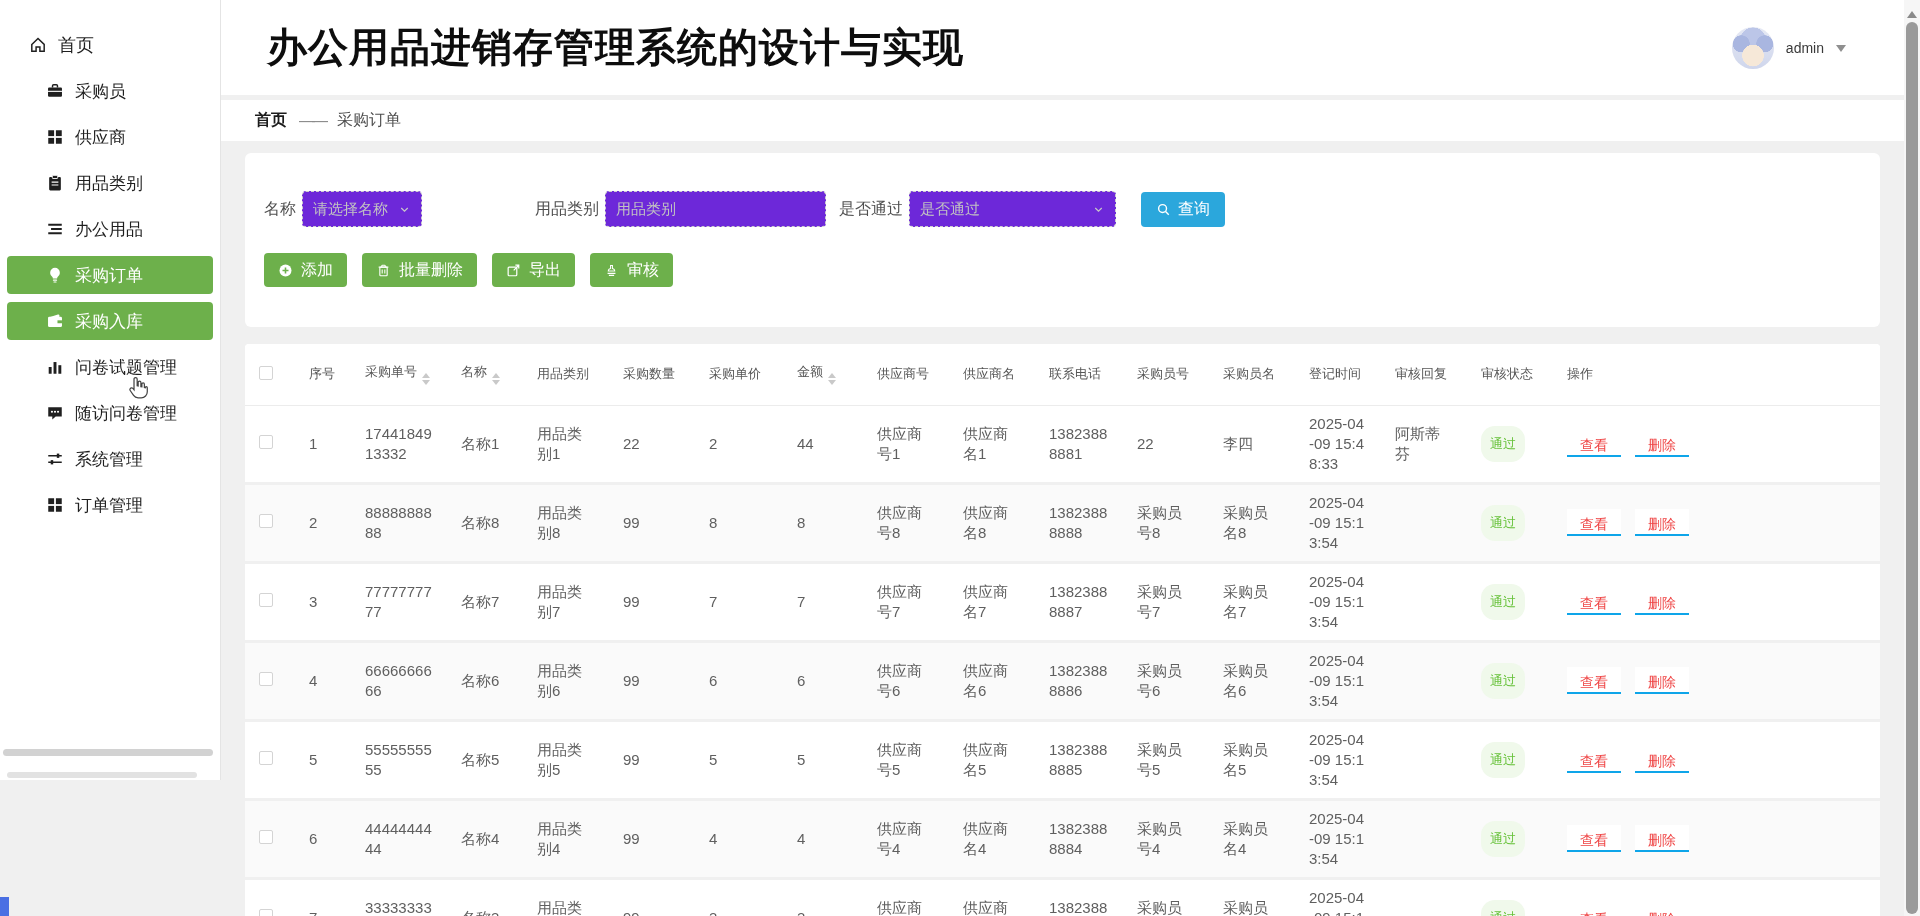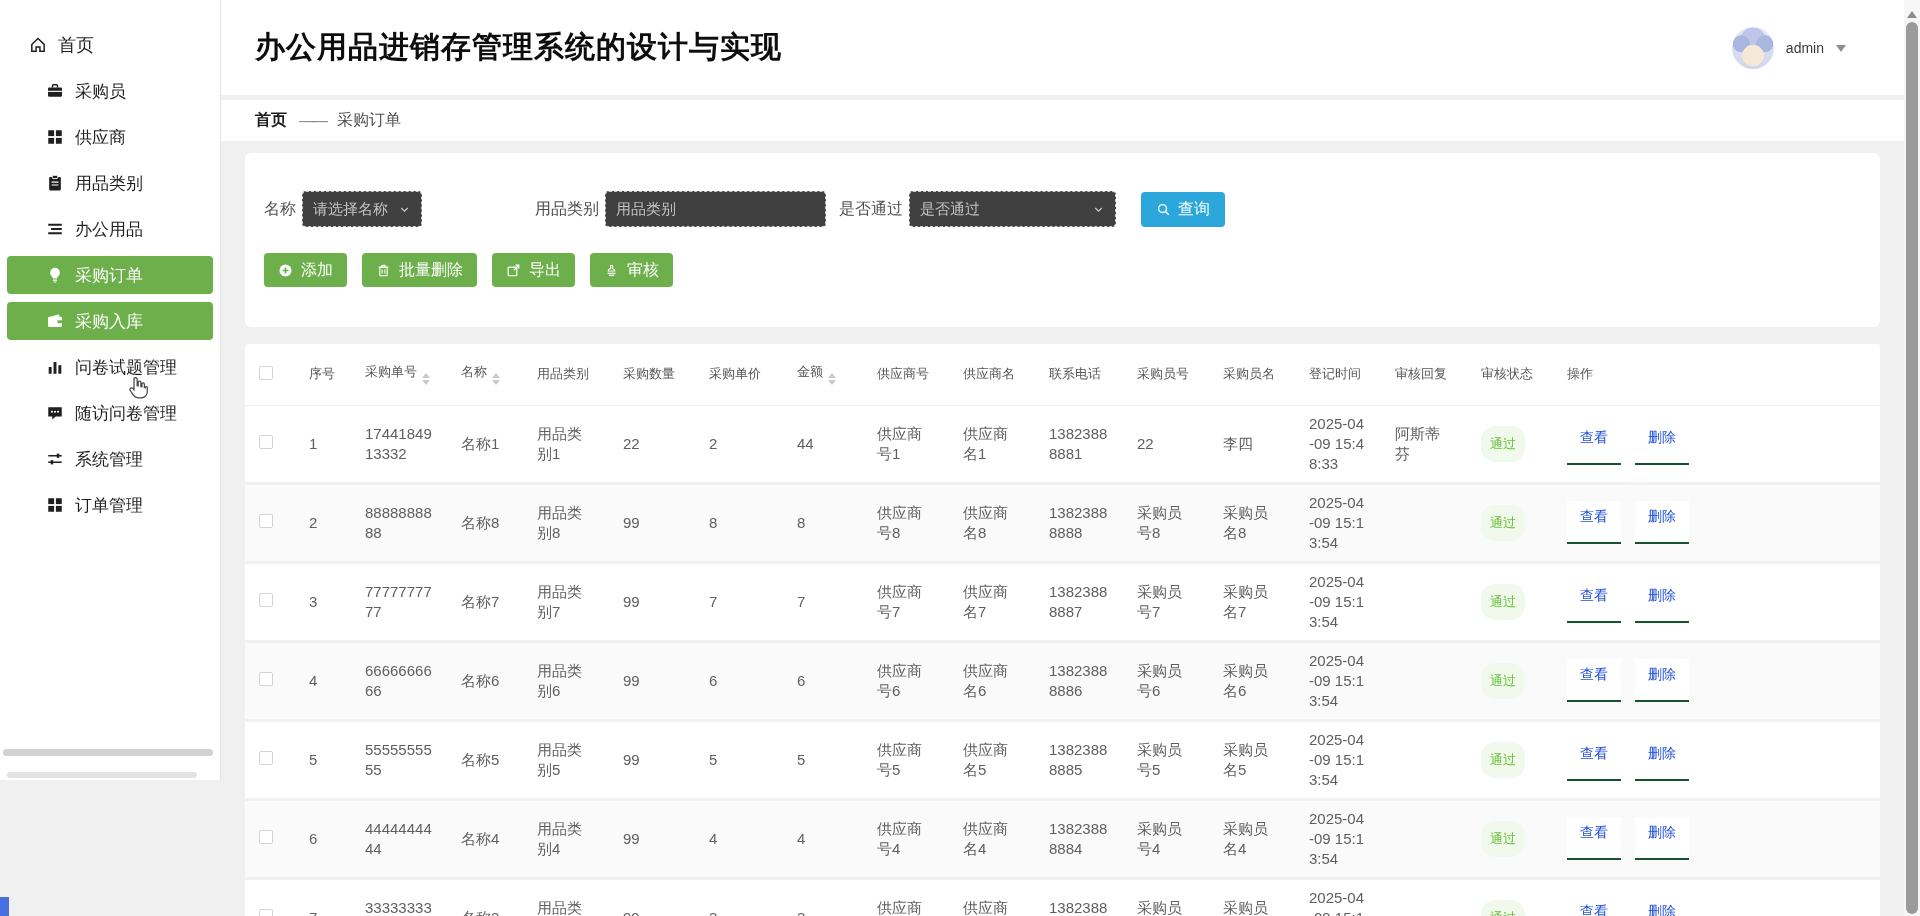--- a/index.html
+++ b/index.html
@@ -15,21 +15,21 @@
   .nav-item.top { padding-left:22px; font-size:18px; }
   .nav-item.active { background:#6db04b; color:#fff; }
   .nav-item svg { width:18px; height:18px; flex:none; }
   .sidebar-pill { position:absolute; left:3px; bottom:24px; width:210px; height:7px; border-radius:4px; background:#d2d2d2; }
   .sidebar-pill2 { position:absolute; left:7px; bottom:2px; width:190px; height:6px; border-radius:3px; background:#e2e2e2; }
 
   
   .main { flex:1; min-width:0; display:flex; flex-direction:column; margin-right:16px; }
   .topbar { height:95px; background:#fff; display:flex; align-items:center; justify-content:space-between;
     padding:0 58px 0 34px; margin-bottom:5px; flex:none; }
-  .topbar h1 { margin:0; font-size:30px; font-weight:bold; color:#0d0d0d; letter-spacing:1px; }
+  .topbar h1 { margin:12px; font-size:40px; font-weight:bold; color:#0d0d0d; letter-spacing:1px; }
   .user { display:flex; align-items:center; gap:12px; cursor:pointer; }
   .avatar { width:42px; height:42px; border-radius:50%; flex:none;
     background:
       radial-gradient(circle at 50% 68%, #f6e8d8 0 30%, rgba(0,0,0,0) 31%),
       radial-gradient(circle at 22% 40%, #a9b6e0 0 20%, rgba(0,0,0,0) 21%),
       radial-gradient(circle at 78% 40%, #a9b6e0 0 20%, rgba(0,0,0,0) 21%),
       radial-gradient(circle at 50% 32%, #bcc6e8 0 36%, rgba(0,0,0,0) 37%),
       linear-gradient(#e6e9f4, #cfd6ec); }
   .username { font-size:14px; color:#3a3a3a; }
   .caret-down { width:0; height:0; border:5px solid transparent; border-top:7px solid #8f8f8f; margin-top:6px; }
@@ -40,21 +40,21 @@
   .bc-sep { color:#8a8a8a; letter-spacing:-3px; }
   .bc-cur { color:#4f4f4f; }
 
   .content { padding:0 24px; }
   .card { background:#fff; border-radius:6px; }
 
   
   .filter-card { padding:38px 16px 40px 19px; margin-bottom:17px; }
   .filter-row { display:flex; align-items:center; font-size:16px; color:#4f4f4f; }
   .f-label { margin-right:6px; flex:none; }
-  .control { height:36px; border:1px dashed #cfcfcf; border-radius:4px; background:#404040;
+  .control { height:36px; border:1px dashed #cfcfcf; border-radius:4px; background:#6d28d9;
     display:flex; align-items:center; padding:0 10px; }
   .control .ph { color:#c2c2c2; font-size:15px; flex:1; white-space:nowrap; overflow:hidden; }
   .sel-name { width:120px; margin-right:113px; }
   .inp-cat  { width:221px; margin-right:13px; }
   .sel-pass { width:207px; margin-right:25px; }
   .chev { width:13px; height:13px; flex:none; }
   .btn-search { height:35px; background:#2ba7dc; color:#fff; border:none; border-radius:4px;
     font-size:16px; display:inline-flex; align-items:center; gap:7px; padding:0 15px; cursor:pointer;
     font-family:inherit; }
   .btn-search svg { width:15px; height:15px; }
@@ -72,22 +72,22 @@
     padding:0 14px; background:#fff; border-bottom:1px solid #ececec; white-space:nowrap; }
   tbody td { padding:8px 14px; height:57px; font-size:15px; color:#5f5f5f; word-break:break-all;
     line-height:20px; border-bottom:3px solid #f0f0f0; }
   tbody tr:nth-child(even) td { background:#fafafa; }
   .cb { width:14px; height:14px; border:1px solid #d4d4d4; border-radius:2px; background:#fff; display:inline-block; cursor:pointer; }
   .sort { display:inline-flex; flex-direction:column; margin-left:5px; vertical-align:-2px; }
   .sort i { width:0; height:0; border-left:4px solid transparent; border-right:4px solid transparent; display:block; }
   .sort .up { border-bottom:5px solid #c9c9c9; margin-bottom:2px; }
   .sort .down { border-top:5px solid #c9c9c9; }
   .badge { display:inline-block; background:#f0f9eb; color:#67c23a; font-size:13px; padding:8px 9px; border-radius:14px; }
-  .op { display:inline-block; color:#1d4ed8; font-size:14px; padding:5px 13px 16px; background:#fff;
-    border-bottom:2px solid #14532d; margin-right:14px; cursor:pointer; white-space:nowrap; }
+  .op { display:inline-block; color:#ef4444; font-size:14px; padding:5px 13px 0; background:#fff;
+    border-bottom:2px solid #0ea5e9; margin-right:14px; cursor:pointer; white-space:nowrap; }
 
   
   .vscroll { position:fixed; right:0; top:0; width:16px; height:916px; background:#f6f6f6; }
   .vscroll .arrow-up { position:absolute; top:6px; left:3px; width:0; height:0;
     border:5px solid transparent; border-bottom:7px solid #8a8a8a; }
   .vscroll .thumb { position:absolute; top:22px; left:2px; width:12px; height:892px; background:#9a9a9a; border-radius:6px; }
   .blue-corner { position:fixed; left:0; bottom:0; width:9px; height:19px; background:#4a6fe3; }
 
   .cursor { position:fixed; left:124px; top:374px; width:27px; height:30px; z-index:50; }
 </style>

